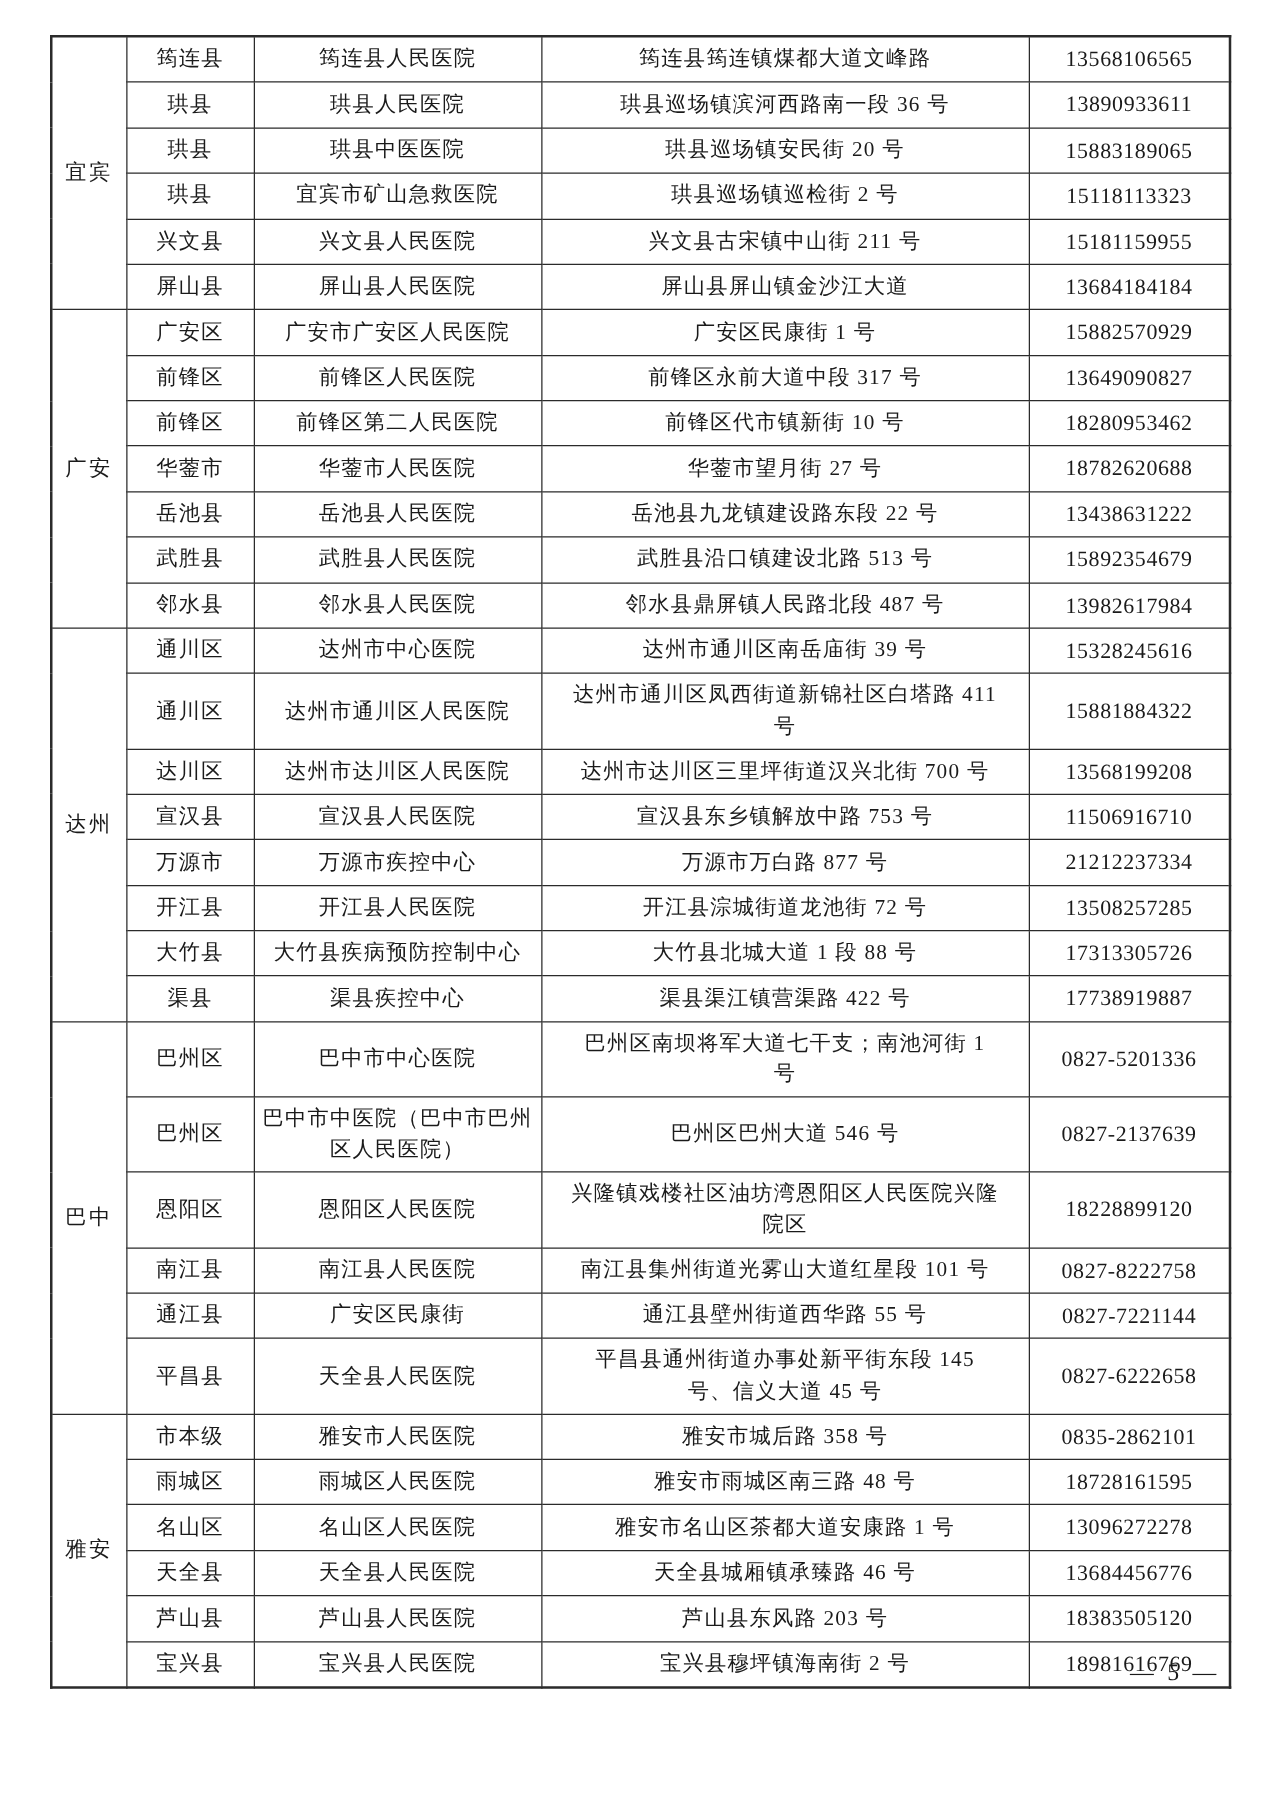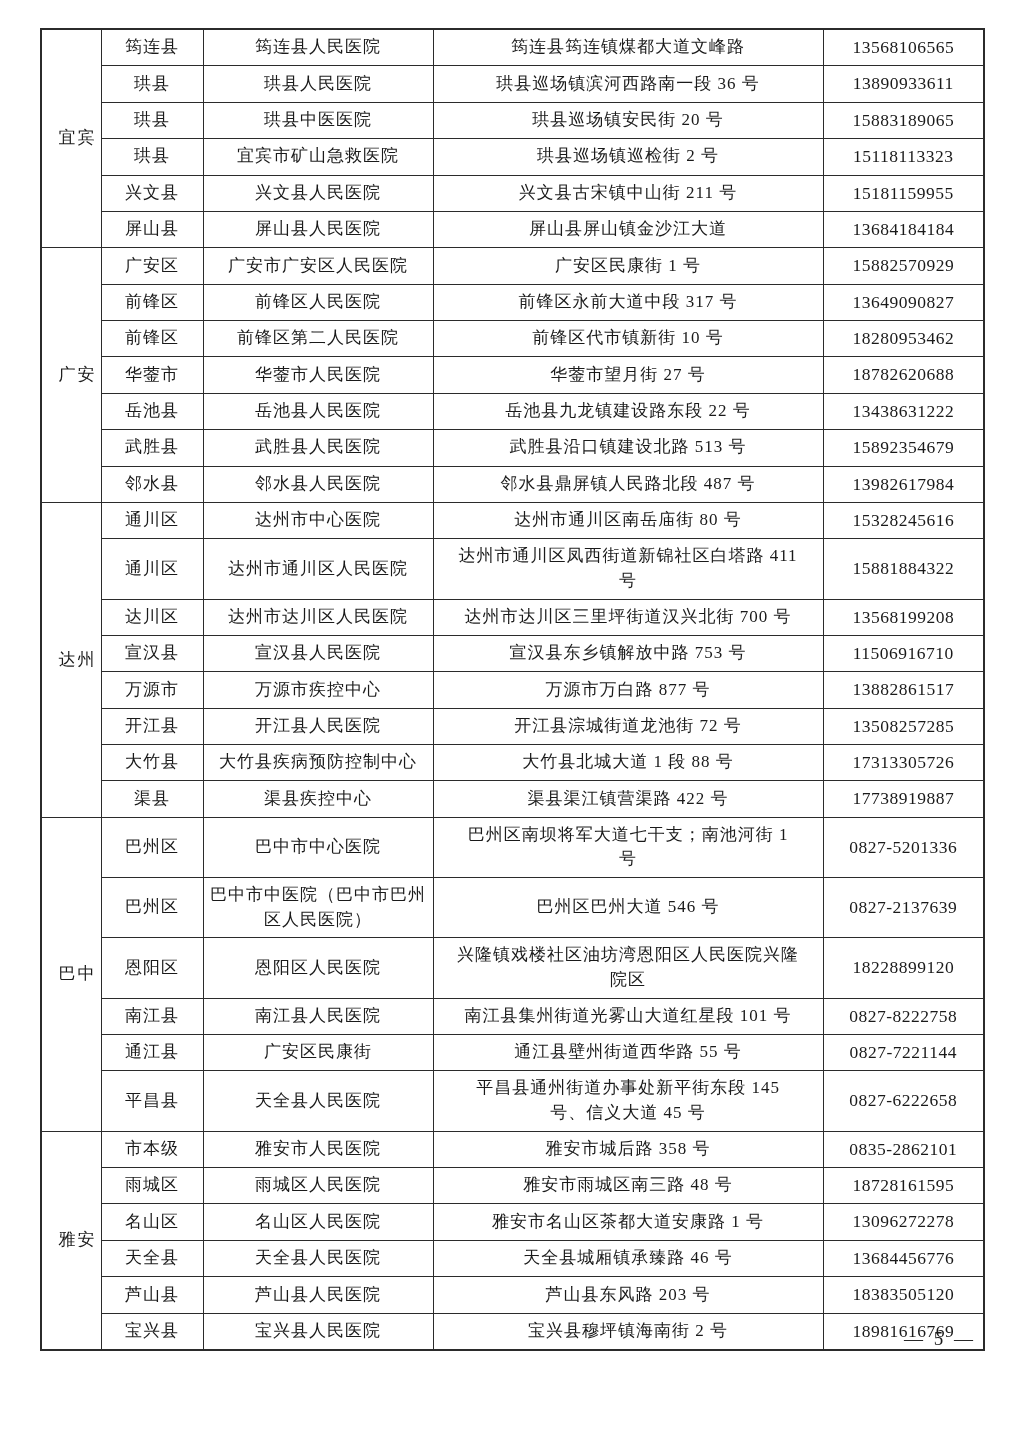--- a/index.html
+++ b/index.html
@@ -38,21 +38,20 @@
   .hospital-table tr {
     height: 36px;
   }
   .col-city    { width: 60px;  }
   .col-county  { width: 102px; }
   .col-hospital{ width: 230px; }
   .col-address { width: 390px; }
   .col-phone   { width: 161px; }
   td.city-cell {
     letter-spacing: 2px;
-    text-align: right;
   }
   td.address-cell {
     padding: 5px 23px;
   }
   td.phone-cell {
     letter-spacing: 0.5px;
     font-size: 17.5px;
   }
   .page-number {
     position: absolute;
@@ -156,21 +155,21 @@
         <tr>
           <td class="county-cell">邻水县</td>
           <td class="hospital-cell">邻水县人民医院</td>
           <td class="address-cell">邻水县鼎屏镇人民路北段 487 号</td>
           <td class="phone-cell">13982617984</td>
         </tr>
         <tr>
           <td class="city-cell" rowspan="8">达州</td>
           <td class="county-cell">通川区</td>
           <td class="hospital-cell">达州市中心医院</td>
-          <td class="address-cell">达州市通川区南岳庙街 80 号</td>
+          <td class="address-cell">达州市通川区南岳庙街 39 号</td>
           <td class="phone-cell">15328245616</td>
         </tr>
         <tr>
           <td class="county-cell">通川区</td>
           <td class="hospital-cell">达州市通川区人民医院</td>
           <td class="address-cell">达州市通川区凤西街道新锦社区白塔路 411 号</td>
           <td class="phone-cell">15881884322</td>
         </tr>
         <tr>
           <td class="county-cell">达川区</td>
@@ -181,21 +180,21 @@
         <tr>
           <td class="county-cell">宣汉县</td>
           <td class="hospital-cell">宣汉县人民医院</td>
           <td class="address-cell">宣汉县东乡镇解放中路 753 号</td>
           <td class="phone-cell">11506916710</td>
         </tr>
         <tr>
           <td class="county-cell">万源市</td>
           <td class="hospital-cell">万源市疾控中心</td>
           <td class="address-cell">万源市万白路 877 号</td>
-          <td class="phone-cell">13882861517</td>
+          <td class="phone-cell">21212237334</td>
         </tr>
         <tr>
           <td class="county-cell">开江县</td>
           <td class="hospital-cell">开江县人民医院</td>
           <td class="address-cell">开江县淙城街道龙池街 72 号</td>
           <td class="phone-cell">13508257285</td>
         </tr>
         <tr>
           <td class="county-cell">大竹县</td>
           <td class="hospital-cell">大竹县疾病预防控制中心</td>

